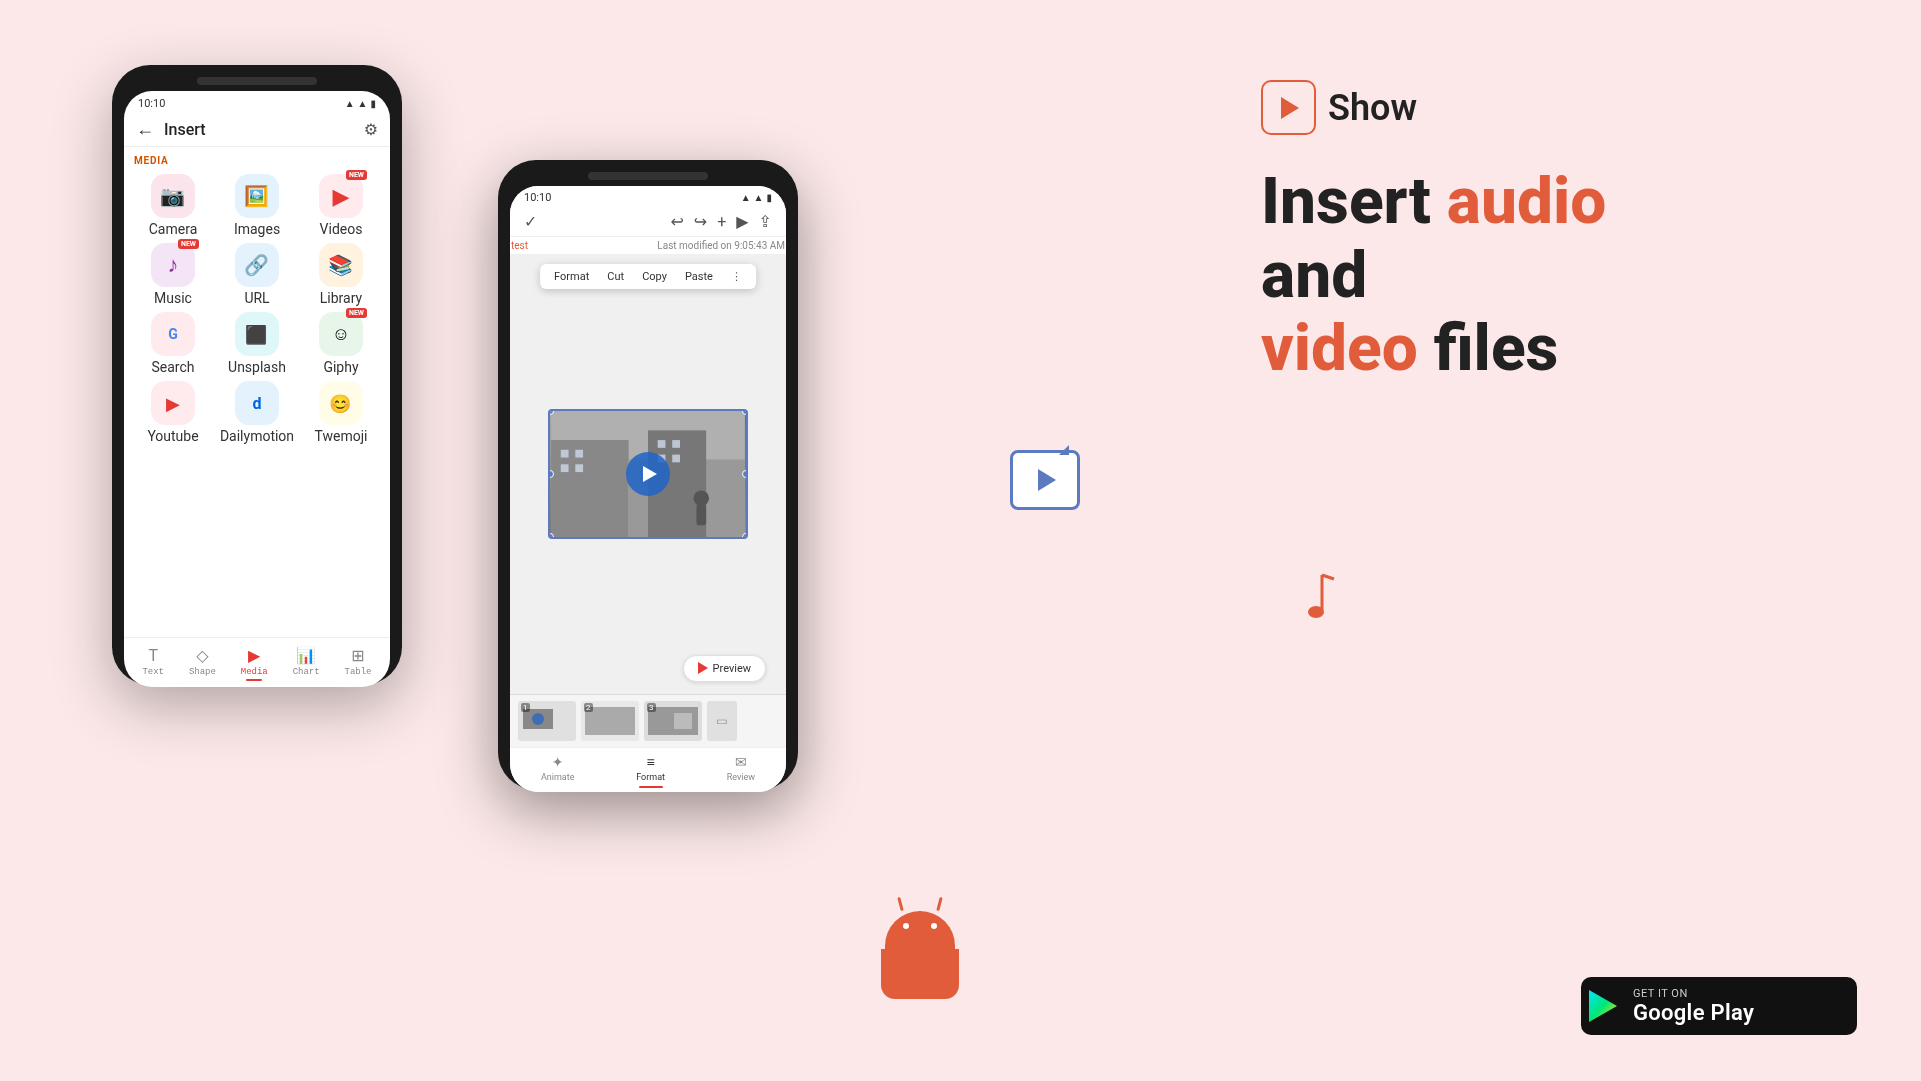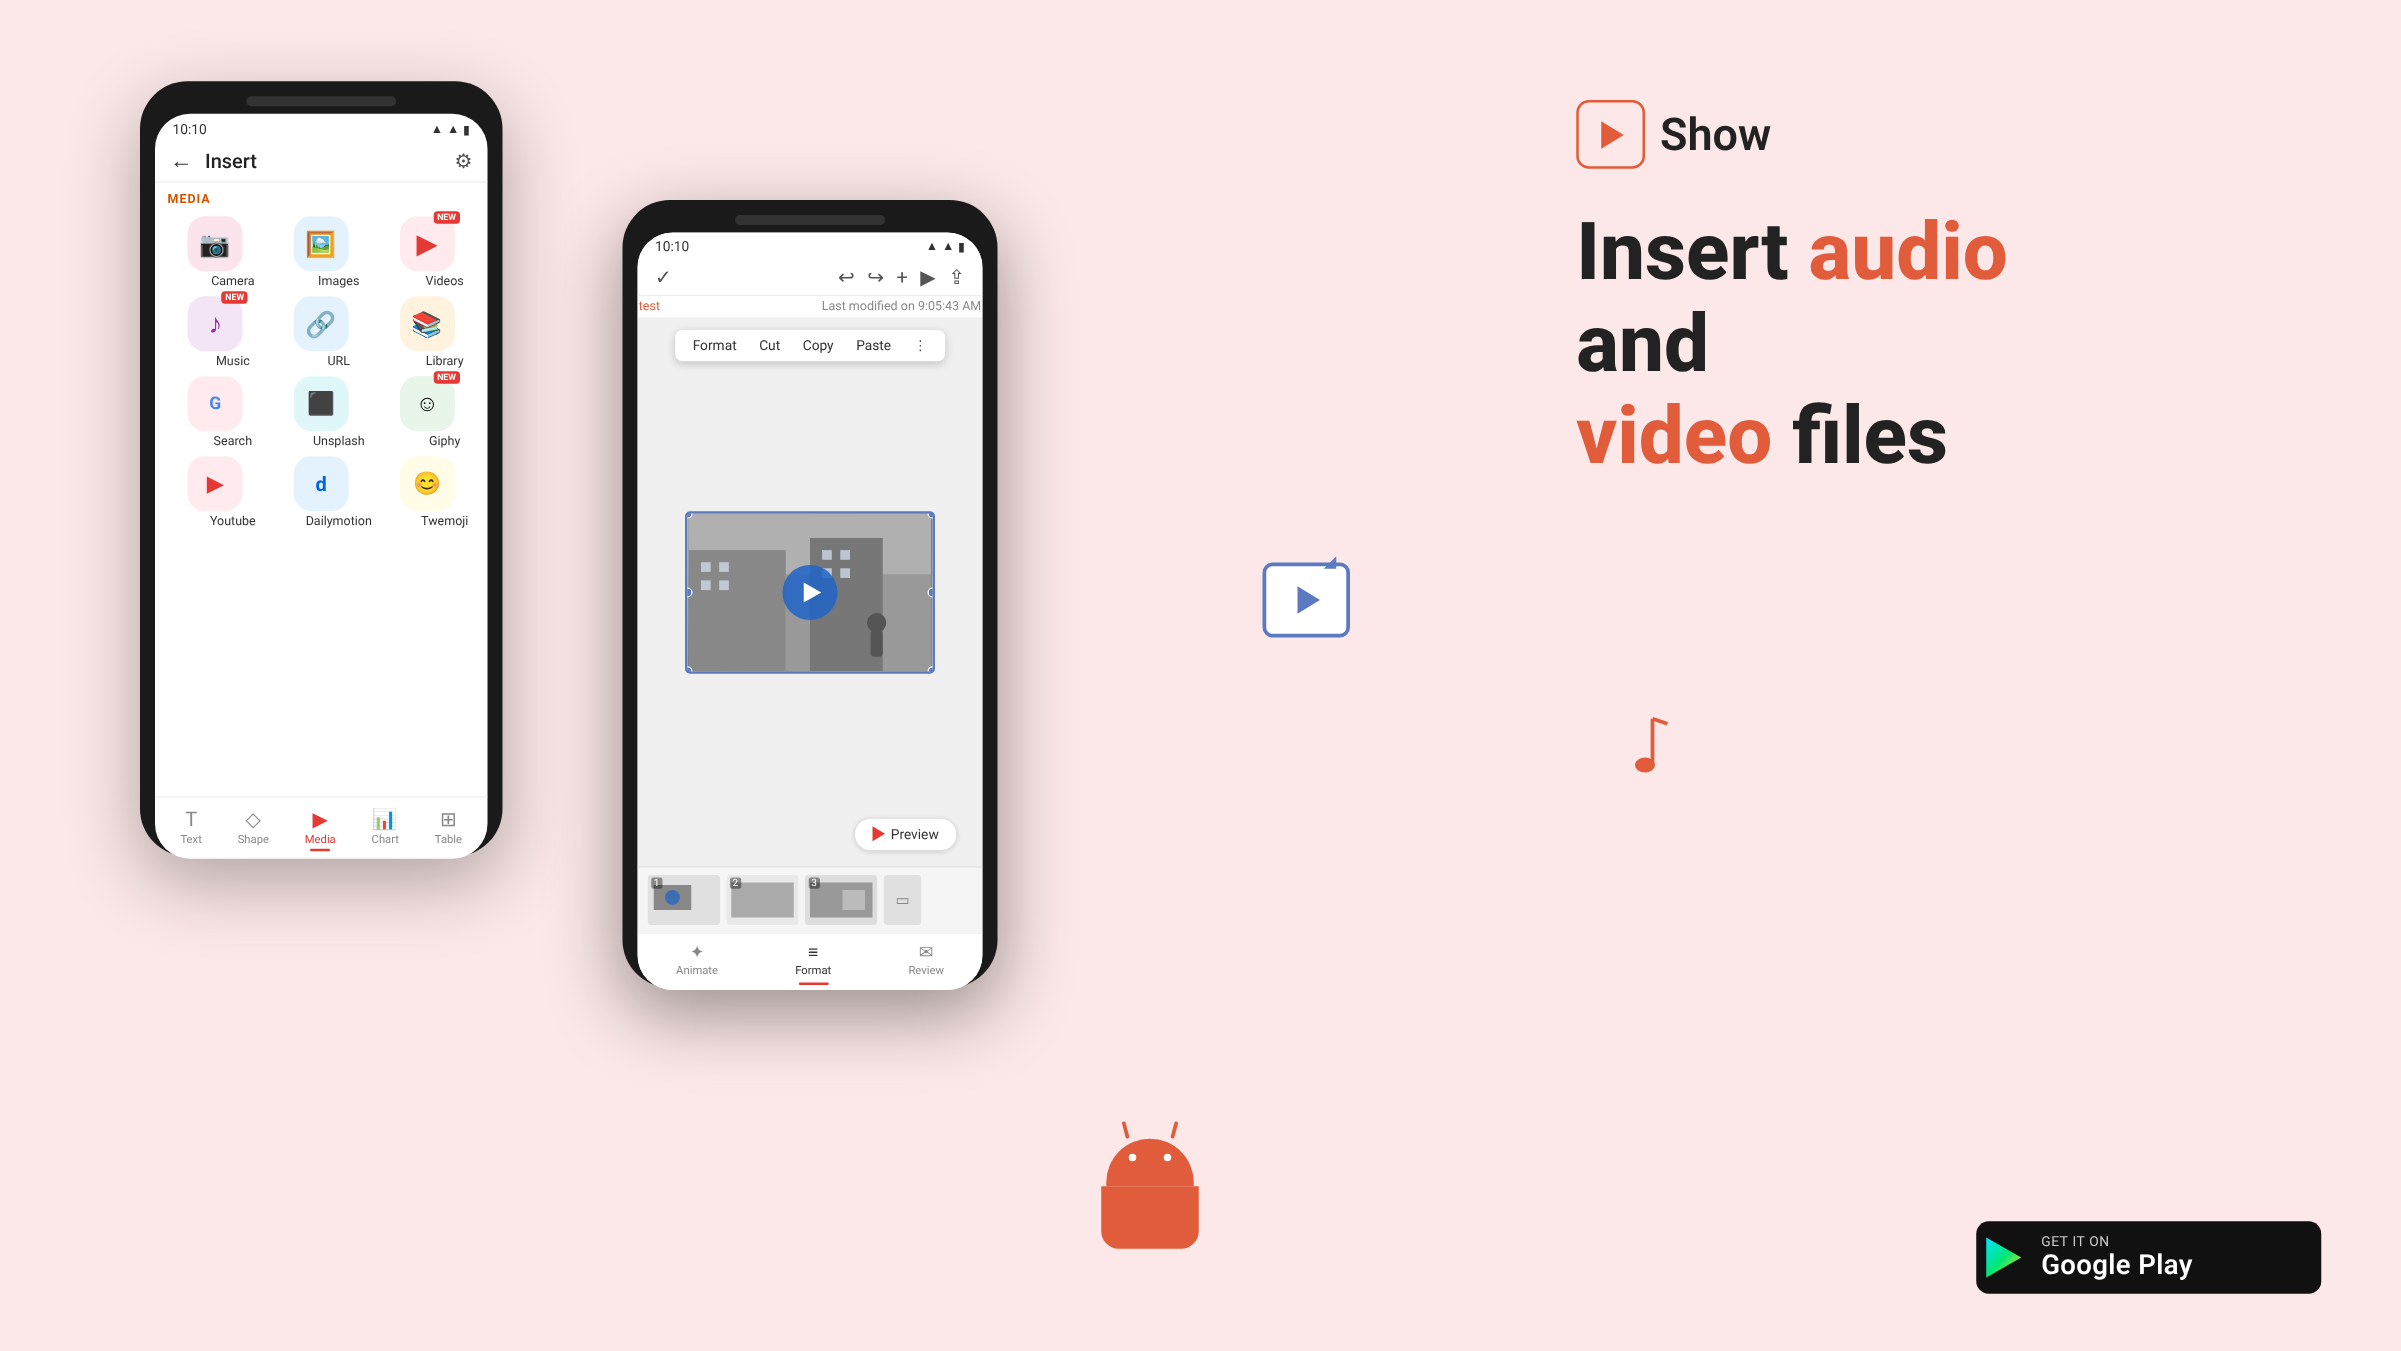--- a/index.html
+++ b/index.html
@@ -112,24 +112,23 @@
     }
     .grid-item .icon-wrap.pink { background: #fce4ec; }
     .grid-item .icon-wrap.blue { background: #e3f2fd; }
     .grid-item .icon-wrap.red { background: #ffebee; }
     .grid-item .icon-wrap.green { background: #e8f5e9; }
     .grid-item .icon-wrap.purple { background: #f3e5f5; }
     .grid-item .icon-wrap.orange { background: #fff3e0; }
     .grid-item .icon-wrap.teal { background: #e0f7fa; }
     .grid-item .icon-wrap.yellow { background: #fffde7; }
     .grid-item .item-label {
-      font-size: 10px;
+      font-size: 14px;
       color: #333;
       text-align: right;
-      margin-left: 28px;
     }
     .new-badge {
       position: absolute;
       top: -4px;
       right: -4px;
       background: #e53935;
       color: white;
       font-size: 7px;
       padding: 1px 3px;
       border-radius: 3px;
@@ -145,21 +144,21 @@
     }
     .nav-item {
       display: flex;
       flex-direction: column;
       align-items: center;
       gap: 2px;
       cursor: pointer;
     }
     .nav-item .nav-icon { font-size: 16px; color: #888; }
     .nav-item .nav-icon.active { color: #e53935; }
-    .nav-item .nav-label { font-size: 9px; color: #888; }
+    .nav-item .nav-label { font-size: 9px; color: #888; font-family: Liberation Mono, monospace; }
     .nav-item .nav-label.active { color: #e53935; }
     .nav-item .active-dot {
       width: 16px;
       height: 2px;
       background: #e53935;
       border-radius: 1px;
     }
 
     
     .phone-right {

